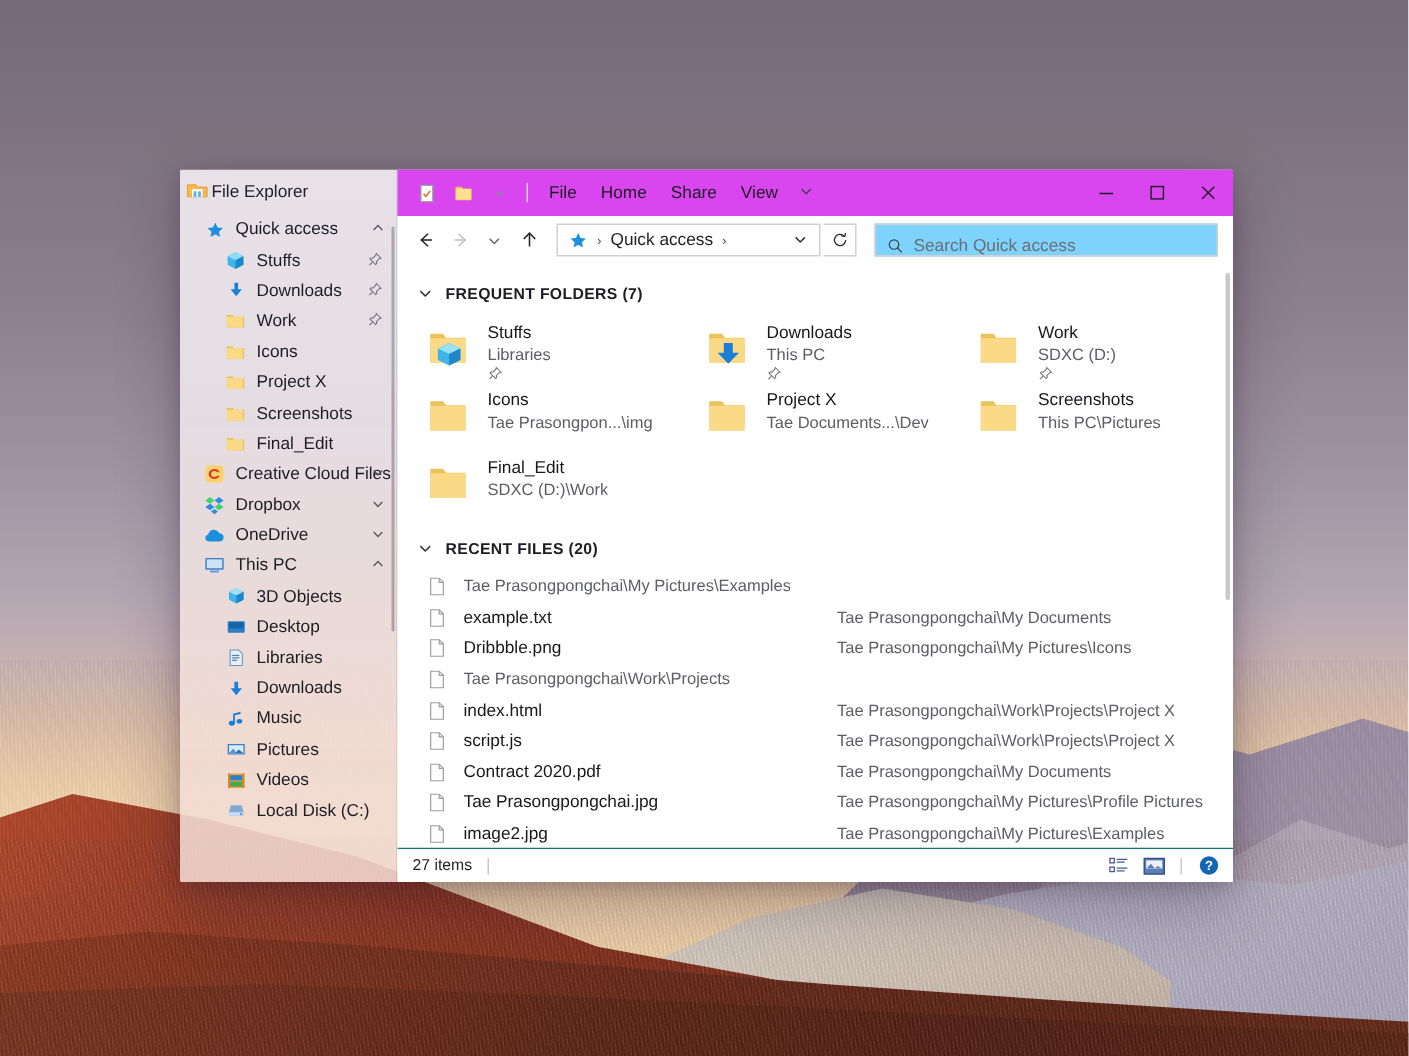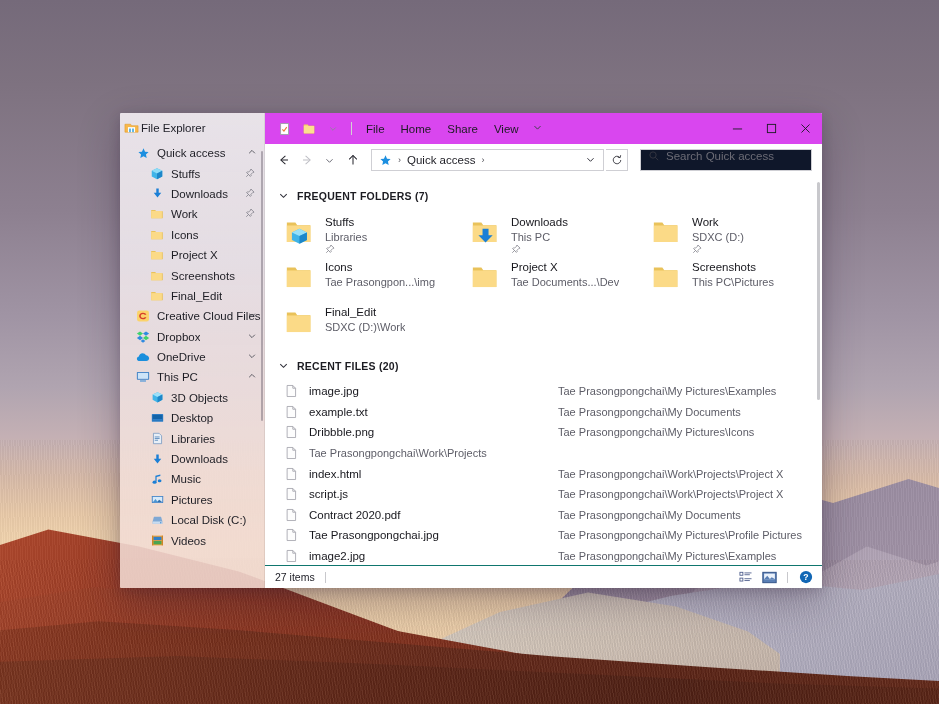--- a/index.html
+++ b/index.html
@@ -242,24 +242,24 @@
   .addr-dd {
     margin-left: auto; font-size: 8px; color: #30303a; padding: 0 6px;
   }
   .refresh {
     width: 22px; height: 22px;
     border: 1px solid #cfcfd4; border-left: none;
     display: flex; align-items: center; justify-content: center;
     background: #fff;
   }
   .search-field {
-    width: 172px; height: 22px;
+    width: 229px; height: 22px;
     border: 1px solid #cfcfd4;
-    background: #0f172a;
-    display: flex; align-items: flex-start; gap: 6px;
+    background: #7dd3fc;
+    display: flex; align-items: flex-end; gap: 6px;
     padding: 0 7px;
     margin-left: 10px;
     flex-shrink: 0;
   }
   .search-ph { font-size: 11.5px; color: #6c6c76; }
 
   
   .content {
     flex: 1;
     overflow: hidden;
@@ -573,38 +573,38 @@
                 <rect x="2.1" y="4.7" width="11.8" height="6.6" fill="#d8eaf9"></rect>
                 <path d="M2.4 11.1 L5.6 7.4 L8.2 11.1z" fill="#4b96d4"></path>
                 <path d="M7.4 11.1 L10.1 8.3 L13.6 11.1z" fill="#2f6fae"></path>
               </svg>
             </span>
             <span class="sb-lbl">Pictures</span>
           </div>
           <div class="sb-row lvl1">
             <span class="sb-ic">
               <svg width="13" height="13" viewBox="0 0 16 16">
-                <path d="M2 9.2 L3.6 3.4 L12.4 3.4 L14 9.2 L14 12 L2 12z" fill="#7fa8d4"></path>
-                <rect x="2" y="9.2" width="12" height="2.9" fill="#c9dcf0"></rect>
-                <circle cx="12" cy="10.7" r="0.9" fill="#4b8fd0"></circle>
-              </svg>
-            </span>
-            <span class="sb-lbl">Local Disk (C:)</span>
-          </div>
-          <div class="sb-row lvl1">
-            <span class="sb-ic">
-              <svg width="13" height="13" viewBox="0 0 16 16">
                 <rect x="1.4" y="2" width="13.2" height="12" fill="#f0a23c"></rect>
                 <rect x="3" y="3.4" width="10" height="4.2" fill="#2f7fc8"></rect>
                 <rect x="3" y="8.6" width="10" height="4.2" fill="#4aa551"></rect>
                 <rect x="1.4" y="2" width="1.3" height="12" fill="#c97f22"></rect>
                 <rect x="13.3" y="2" width="1.3" height="12" fill="#c97f22"></rect>
               </svg>
             </span>
             <span class="sb-lbl">Videos</span>
+          </div>
+          <div class="sb-row lvl1">
+            <span class="sb-ic">
+              <svg width="13" height="13" viewBox="0 0 16 16">
+                <path d="M2 9.2 L3.6 3.4 L12.4 3.4 L14 9.2 L14 12 L2 12z" fill="#7fa8d4"></path>
+                <rect x="2" y="9.2" width="12" height="2.9" fill="#c9dcf0"></rect>
+                <circle cx="12" cy="10.7" r="0.9" fill="#4b8fd0"></circle>
+              </svg>
+            </span>
+            <span class="sb-lbl">Local Disk (C:)</span>
           </div>
         </div>
       <div class="sb-scroll"></div>
     </div>
 
     <div id="main">
 
       <div class="titlebar">
         <div class="qat">
           <div class="qat-btn">
@@ -826,21 +826,20 @@
           </div>
 
           <div class="rf-list" id="rf-list">
               <div class="rf-row">
                 <span class="rf-ico">
                   <svg width="13" height="14" viewBox="0 0 16 16">
                     <path d="M2.6 1.2 L9.6 1.2 L13 4.6 L13 14.8 L2.6 14.8z" fill="#fdfdfd" stroke="#9b9ba4" stroke-width=".95"></path>
                     <path d="M9.6 1.2 L9.6 4.6 L13 4.6" fill="none" stroke="#9b9ba4" stroke-width=".95"></path>
                   </svg>
                 </span>
-                <span class="rf-name">image.jpg</span>
                 <span class="rf-path">Tae Prasongpongchai\My Pictures\Examples</span>
               </div>
               <div class="rf-row">
                 <span class="rf-ico">
                   <svg width="13" height="14" viewBox="0 0 16 16">
                     <path d="M2.6 1.2 L9.6 1.2 L13 4.6 L13 14.8 L2.6 14.8z" fill="#fdfdfd" stroke="#9b9ba4" stroke-width=".95"></path>
                     <path d="M9.6 1.2 L9.6 4.6 L13 4.6" fill="none" stroke="#9b9ba4" stroke-width=".95"></path>
                   </svg>
                 </span>
                 <span class="rf-name">example.txt</span>

